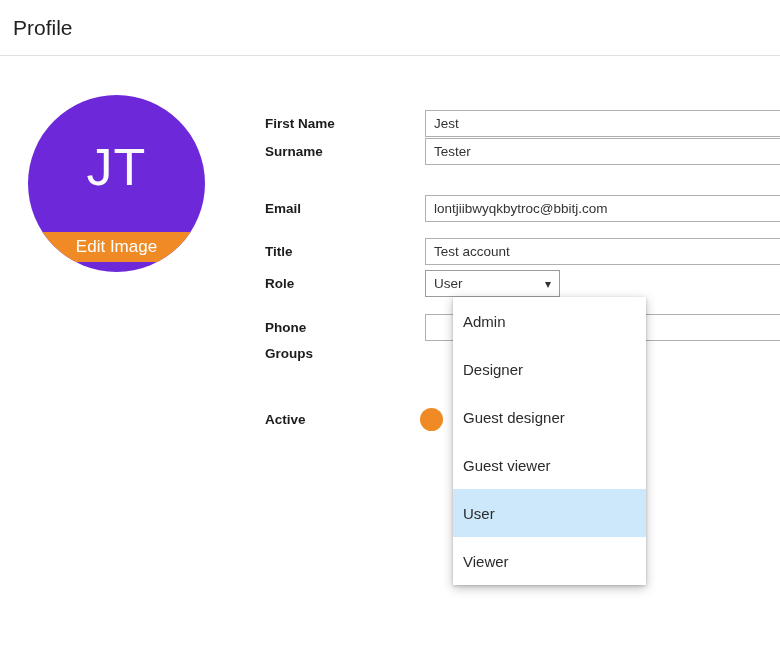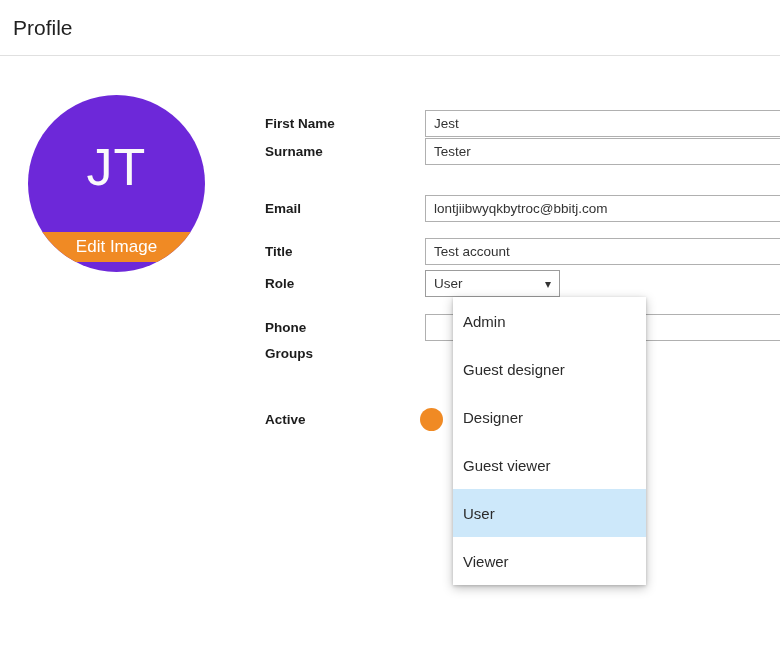--- a/index.html
+++ b/index.html
@@ -97,20 +97,20 @@
     <div class="row-label">Groups</div>
   </div>
 
   <div class="row" style="top:406px;">
     <div class="row-label">Active</div>
     <div class="toggle-knob"></div>
   </div>
 
   <div class="dropdown">
     <div class="dropdown-option">Admin</div>
+    <div class="dropdown-option">Designer</div>
     <div class="dropdown-option">Guest designer</div>
-    <div class="dropdown-option">Designer</div>
     <div class="dropdown-option">Guest viewer</div>
     <div class="dropdown-option selected">User</div>
     <div class="dropdown-option">Viewer</div>
   </div>
 
 </div>
 
 </body></html>

